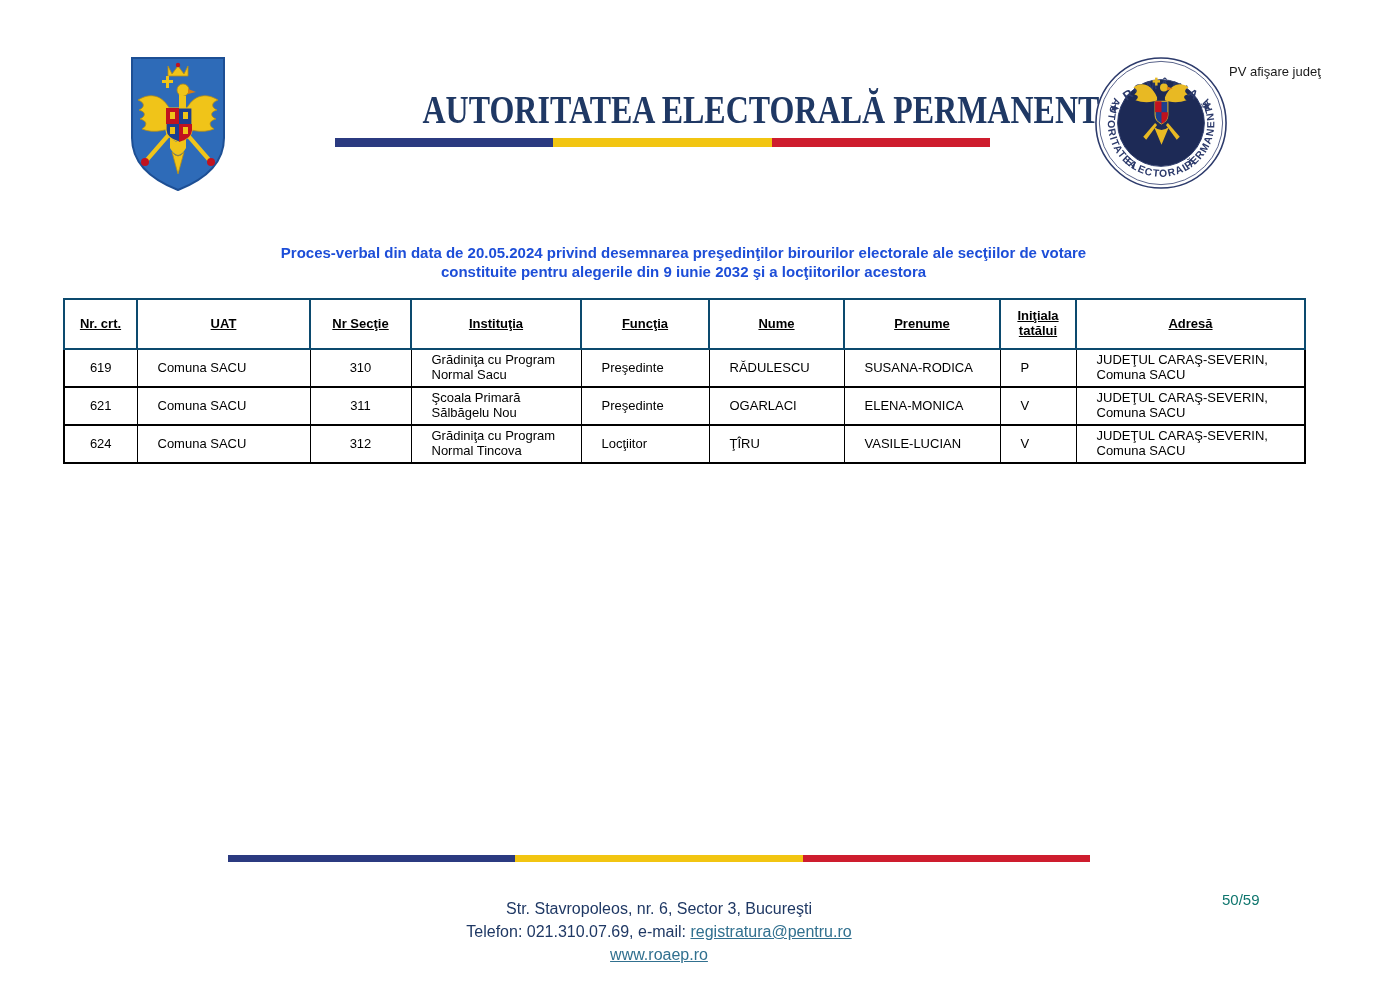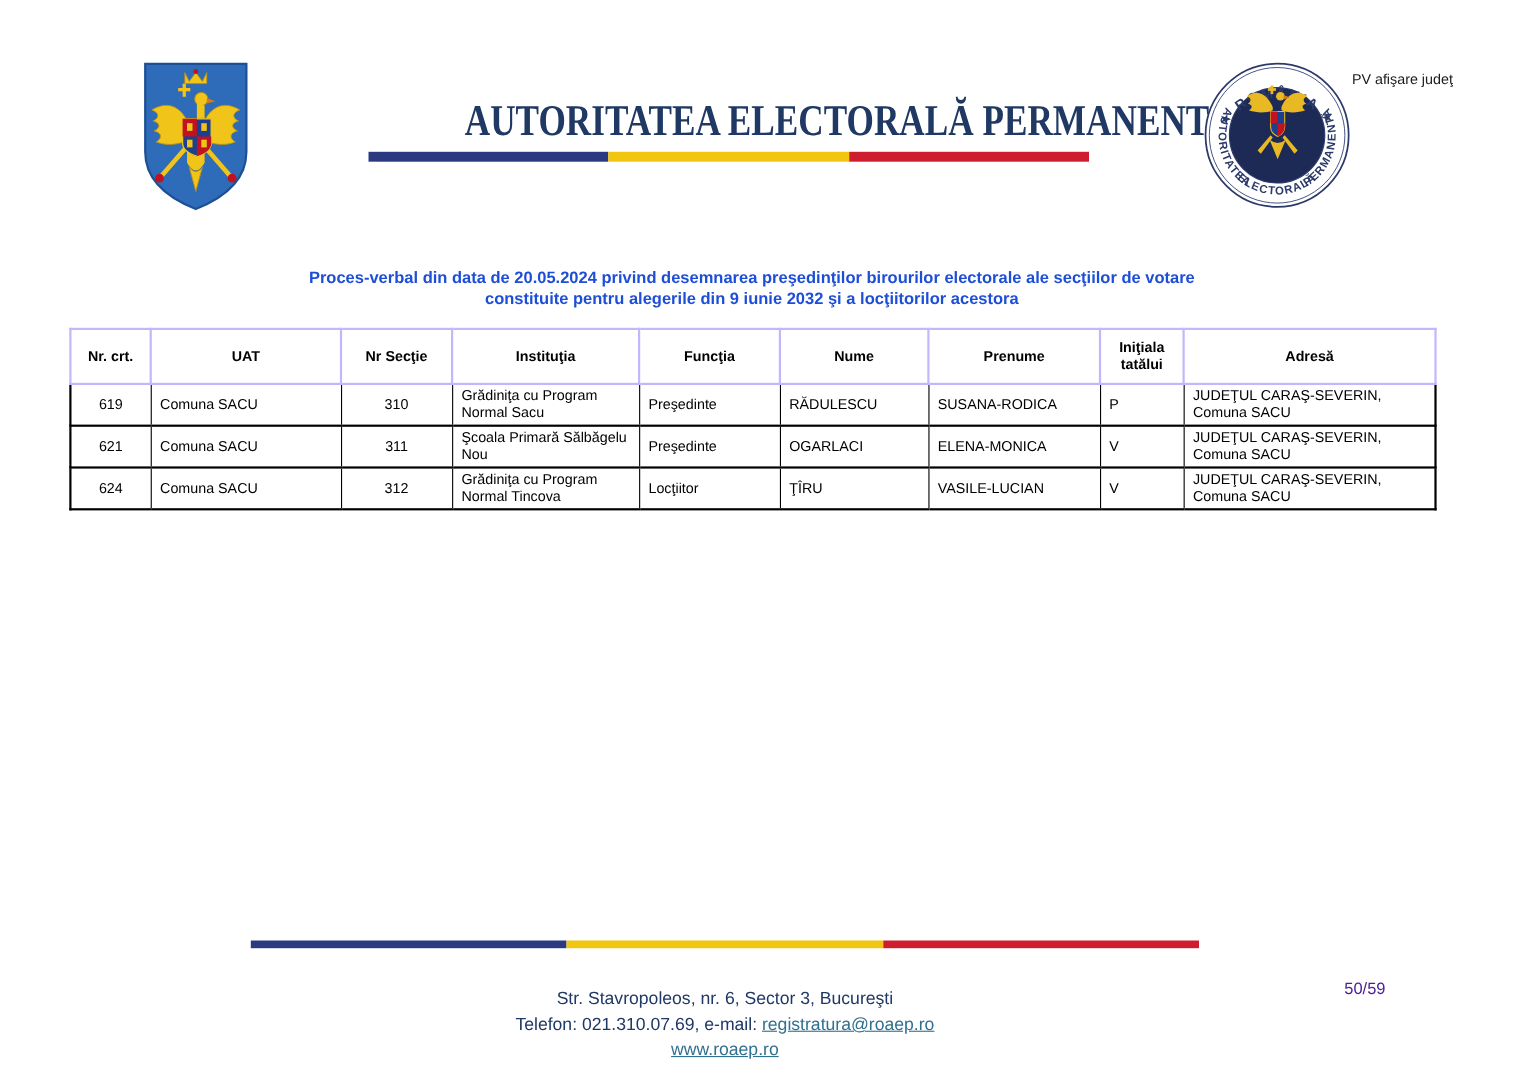--- a/index.html
+++ b/index.html
@@ -23,34 +23,34 @@
   #seal{position:absolute;left:1092px;top:54px;width:138px;height:138px;}
   #corner-note{position:absolute;left:1229px;top:64px;font-size:13px;color:#1a1a1a;}
 
   
   #doc-title{position:absolute;left:63px;top:203px;width:1241px;text-align:center;
         font-size:15px;line-height:19px;font-weight:bold;color:#1d4ed8;margin-top:40px;}
 
   
   #main-table{position:absolute;left:63px;top:298px;width:1241px;border-collapse:collapse;
         table-layout:fixed;font-size:13px;}
-  #main-table th{border:2px solid #c4b5fd;font-weight:bold;text-align:center;vertical-align:middle;
-        height:46px;padding:1px 3px;line-height:1.15;}
+  #main-table th{border:2px solid #0c4a6e;font-weight:bold;text-align:center;vertical-align:middle;
+        height:46px;padding:1px 3px;line-height:1.15;text-decoration:underline;}
   #main-table td{border-top:2px solid #000;border-bottom:2px solid #000;
         border-left:1px solid #000;border-right:1px solid #000;
-        height:34px;padding:1px 8px;vertical-align:middle;line-height:1.15;text-align:left;}
+        height:34px;padding:1px 20px;vertical-align:middle;line-height:1.15;text-align:left;}
   #main-table td:first-child{border-left:2px solid #000;}
   #main-table td:last-child{border-right:2px solid #000;}
   #main-table td.ctr{text-align:center;}
 
   
   #footer-text{position:absolute;left:228px;top:869px;width:862px;text-align:center;
         font-size:16px;line-height:23px;color:#1f3864;margin-top:28px;}
   #footer-text a{color:#31708f;text-decoration:underline;cursor:pointer;}
-  #page-number{position:absolute;left:1222px;top:891px;font-size:15px;color:#4c1d95;}
+  #page-number{position:absolute;left:1222px;top:891px;font-size:15px;color:#0f766e;}
 
   svg text{font-family:"Liberation Sans","DejaVu Sans",sans-serif;}
 </style>
 </head>
 <body>
 
 <div id="page">
 
   <svg id="emblem" viewBox="0 0 96 136">
     <path d="M2,2 H94 V82 Q94,116 48,134 Q2,116 2,82 Z" fill="#2e6bb8" stroke="#1d4f94" stroke-width="2"></path>
@@ -205,20 +205,20 @@
 
   <div id="footer-flag" class="flag-bar">
     <span class="seg b"></span>
     <span class="seg y"></span>
     <span class="seg r"></span>
   </div>
 
   <div id="footer-text">
     <div>Str. Stavropoleos, nr. 6, Sector 3, Bucureşti</div>
     <div>
-      <span>Telefon: 021.310.07.69, e-mail: </span><a>registratura@roaep.ro</a>
+      <span>Telefon: 021.310.07.69, e-mail: </span><a>registratura@pentru.ro</a>
     </div>
     <div><a>www.roaep.ro</a></div>
   </div>
 
   <div id="page-number">50/59</div>
 
 </div>
 
 </body></html>

